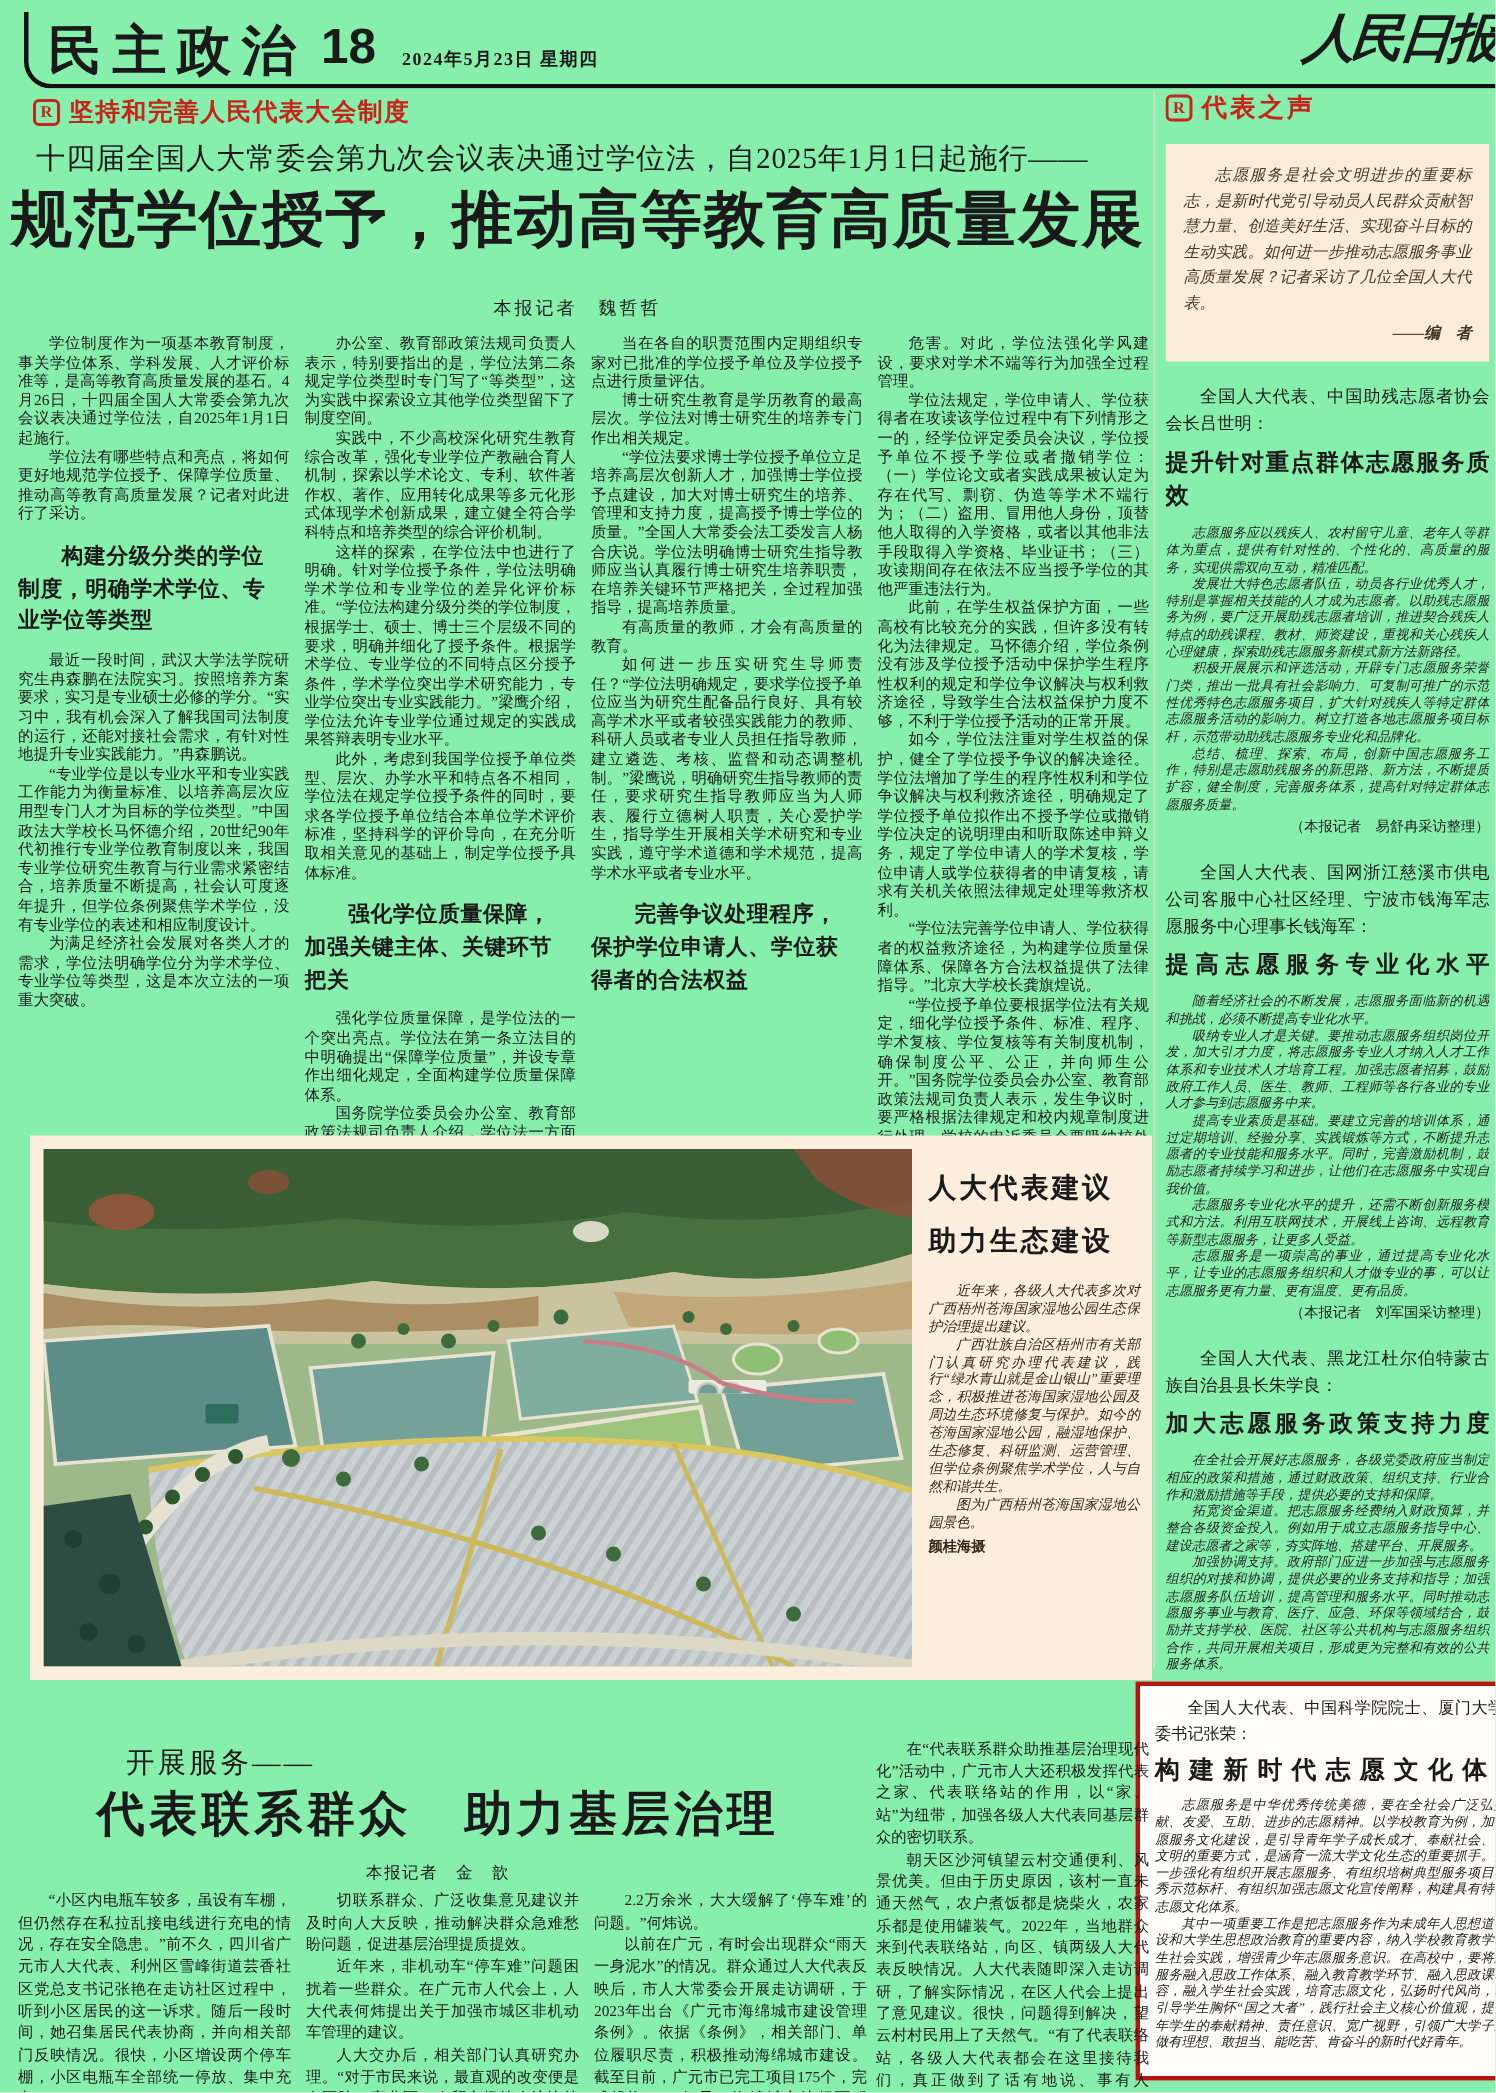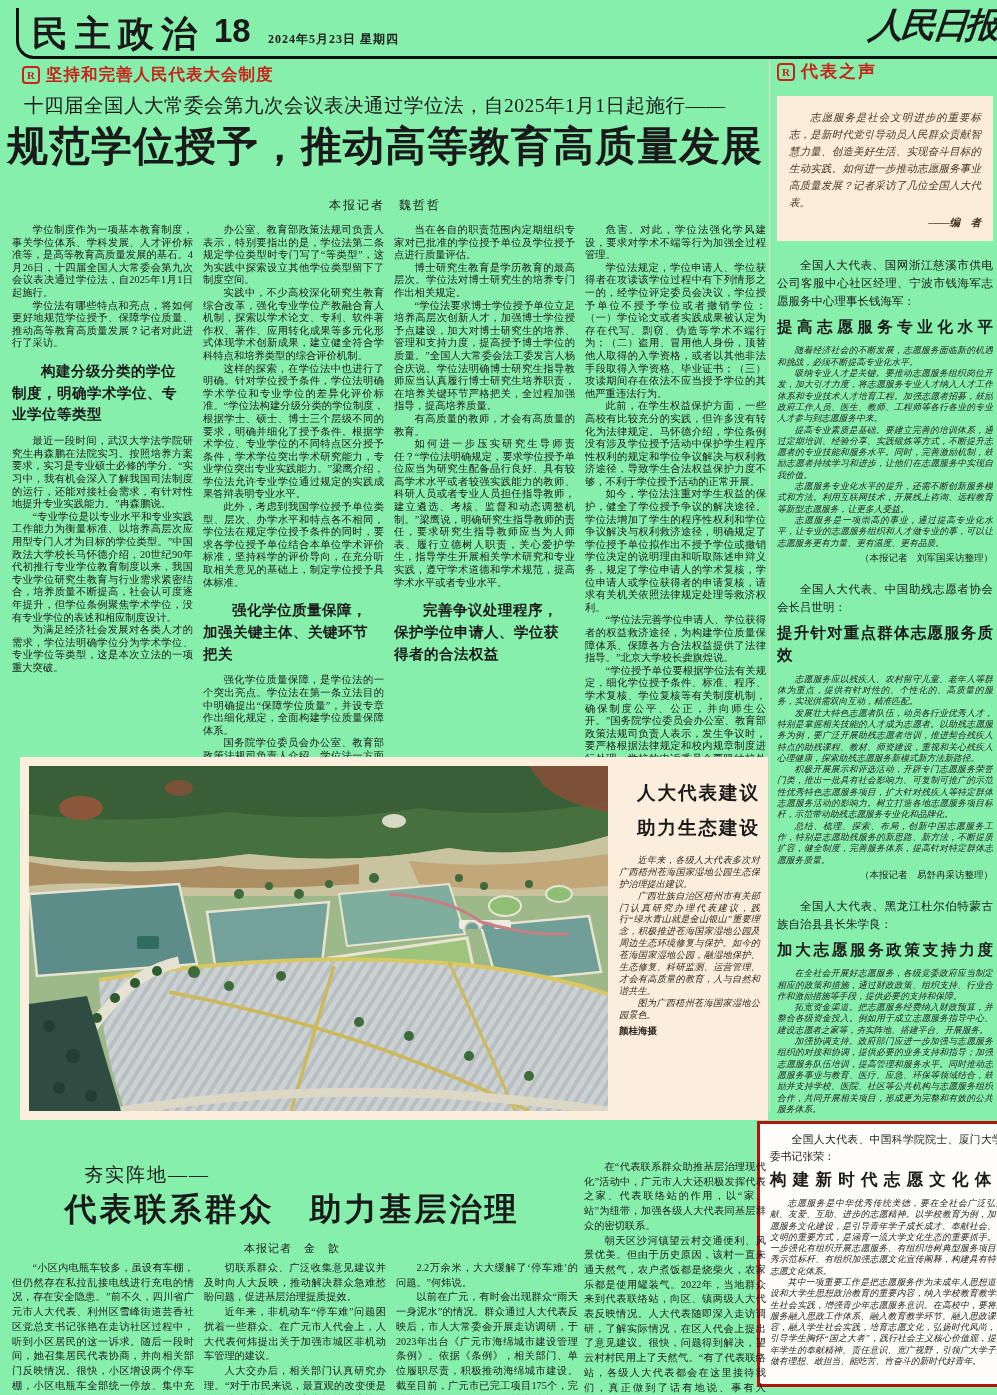--- a/index.html
+++ b/index.html
@@ -47,21 +47,21 @@
   .sign{text-align:right;font-size:9.5px;margin-top:3px;}
   
   .red-box{position:absolute;left:757px;top:1121px;width:270px;height:266px;box-sizing:border-box;
         border:3.5px solid #b5150f;background:#fffdfa;padding:7px 10px 0;overflow:hidden;}
   .red-box .intro{font-size:10.8px;line-height:16.5px;margin-bottom:4px;}
   .red-box .side-head{font-size:16.5px;margin-bottom:6px;}
   
   .photo-panel{position:absolute;left:20px;top:757px;width:748px;height:363px;background:var(--cream);}
   .photo-svg{position:absolute;left:9px;top:9px;width:579px;height:345px;display:block;}
   .photo-caption{position:absolute;left:599px;top:14px;width:141px;}
-  .cap-title{font-size:18.5px;font-weight:bold;text-align:right;letter-spacing:2px;line-height:1.35;margin:10px 0 2px;}
+  .cap-title{font-size:18.5px;font-weight:bold;text-align:left;letter-spacing:2px;line-height:1.35;margin:10px 0 2px;}
   .cap-body{margin-top:14px;}
   .cp{font-style:italic;font-size:9.2px;line-height:11.9px;text-indent:2em;text-align:justify;margin:0;color:#30281a;}
   .credit{text-align:left;font-size:9.5px;font-weight:bold;margin-top:3px;color:#30281a;}
   
   .bottom{position:absolute;left:12px;top:1132px;width:754px;height:263px;overflow:hidden;}
   .b-kicker{position:absolute;left:72px;top:30px;font-size:19px;letter-spacing:2px;}
   .b-head{position:absolute;left:0;top:56px;width:560px;text-align:center;font-size:32px;
         font-weight:bold;letter-spacing:3px;}
   .b-byline{position:absolute;left:0;top:109px;width:560px;text-align:center;font-size:11px;letter-spacing:1px;}
   .b-col{position:absolute;top:129px;width:182px;height:134px;overflow:hidden;}
@@ -131,38 +131,38 @@
     <div class="side-label">
       <div class="logo-box">R</div>
       <div class="side-label-text">代表之声</div>
     </div>
     <div class="note">
       <p>志愿服务是社会文明进步的重要标志，是新时代党引导动员人民群众贡献智慧力量、创造美好生活、实现奋斗目标的生动实践。如何进一步推动志愿服务事业高质量发展？记者采访了几位全国人大代表。</p>
       <div class="note-sign">——编　者</div>
     </div>
 
     <div class="side-art">
+      <p class="intro">全国人大代表、中国助残志愿者协会会长吕世明：</p>
+      <div class="side-head">提升针对重点群体志愿服务质效</div>
+      <p class="sp">志愿服务应以残疾人、农村留守儿童、老年人等群体为重点，提供有针对性的、个性化的、高质量的服务，实现供需双向互动，精准匹配。</p>
+      <p class="sp">发展壮大特色志愿者队伍，动员各行业优秀人才，特别是掌握相关技能的人才成为志愿者。以助残志愿服务为例，要广泛开展助残志愿者培训，推进契合残疾人特点的助残课程、教材、师资建设，重视和关心残疾人心理健康，探索助残志愿服务新模式新方法新路径。</p>
+      <p class="sp">积极开展展示和评选活动，开辟专门志愿服务荣誉门类，推出一批具有社会影响力、可复制可推广的示范性优秀特色志愿服务项目，扩大针对残疾人等特定群体志愿服务活动的影响力。树立打造各地志愿服务项目标杆，示范带动助残志愿服务专业化和品牌化。</p>
+      <p class="sp">总结、梳理、探索、布局，创新中国志愿服务工作，特别是志愿助残服务的新思路、新方法，不断提质扩容，健全制度，完善服务体系，提高针对特定群体志愿服务质量。</p>
+      <div class="sign">（本报记者　易舒冉采访整理）</div>
+    </div>
+
+    <div class="side-art">
       <p class="intro">全国人大代表、国网浙江慈溪市供电公司客服中心社区经理、宁波市钱海军志愿服务中心理事长钱海军：</p>
       <div class="side-head">提高志愿服务专业化水平</div>
       <p class="sp">随着经济社会的不断发展，志愿服务面临新的机遇和挑战，必须不断提高专业化水平。</p>
       <p class="sp">吸纳专业人才是关键。要推动志愿服务组织岗位开发，加大引才力度，将志愿服务专业人才纳入人才工作体系和专业技术人才培育工程。加强志愿者招募，鼓励政府工作人员、医生、教师、工程师等各行各业的专业人才参与到志愿服务中来。</p>
       <p class="sp">提高专业素质是基础。要建立完善的培训体系，通过定期培训、经验分享、实践锻炼等方式，不断提升志愿者的专业技能和服务水平。同时，完善激励机制，鼓励志愿者持续学习和进步，让他们在志愿服务中实现自我价值。</p>
       <p class="sp">志愿服务专业化水平的提升，还需不断创新服务模式和方法。利用互联网技术，开展线上咨询、远程教育等新型志愿服务，让更多人受益。</p>
       <p class="sp">志愿服务是一项崇高的事业，通过提高专业化水平，让专业的志愿服务组织和人才做专业的事，可以让志愿服务更有力量、更有温度、更有品质。</p>
       <div class="sign">（本报记者　刘军国采访整理）</div>
-    </div>
-
-    <div class="side-art">
-      <p class="intro">全国人大代表、中国助残志愿者协会会长吕世明：</p>
-      <div class="side-head">提升针对重点群体志愿服务质效</div>
-      <p class="sp">志愿服务应以残疾人、农村留守儿童、老年人等群体为重点，提供有针对性的、个性化的、高质量的服务，实现供需双向互动，精准匹配。</p>
-      <p class="sp">发展壮大特色志愿者队伍，动员各行业优秀人才，特别是掌握相关技能的人才成为志愿者。以助残志愿服务为例，要广泛开展助残志愿者培训，推进契合残疾人特点的助残课程、教材、师资建设，重视和关心残疾人心理健康，探索助残志愿服务新模式新方法新路径。</p>
-      <p class="sp">积极开展展示和评选活动，开辟专门志愿服务荣誉门类，推出一批具有社会影响力、可复制可推广的示范性优秀特色志愿服务项目，扩大针对残疾人等特定群体志愿服务活动的影响力。树立打造各地志愿服务项目标杆，示范带动助残志愿服务专业化和品牌化。</p>
-      <p class="sp">总结、梳理、探索、布局，创新中国志愿服务工作，特别是志愿助残服务的新思路、新方法，不断提质扩容，健全制度，完善服务体系，提高针对特定群体志愿服务质量。</p>
-      <div class="sign">（本报记者　易舒冉采访整理）</div>
     </div>
 
     <div class="side-art">
       <p class="intro">全国人大代表、黑龙江杜尔伯特蒙古族自治县县长朱学良：</p>
       <div class="side-head">加大志愿服务政策支持力度</div>
       <p class="sp">在全社会开展好志愿服务，各级党委政府应当制定相应的政策和措施，通过财政政策、组织支持、行业合作和激励措施等手段，提供必要的支持和保障。</p>
       <p class="sp">拓宽资金渠道。把志愿服务经费纳入财政预算，并整合各级资金投入。例如用于成立志愿服务指导中心、建设志愿者之家等，夯实阵地、搭建平台、开展服务。</p>
       <p class="sp">加强协调支持。政府部门应进一步加强与志愿服务组织的对接和协调，提供必要的业务支持和指导；加强志愿服务队伍培训，提高管理和服务水平。同时推动志愿服务事业与教育、医疗、应急、环保等领域结合，鼓励并支持学校、医院、社区等公共机构与志愿服务组织合作，共同开展相关项目，形成更为完整和有效的公共服务体系。</p>
 
     </div>
@@ -254,29 +254,29 @@
           <circle cx="440" cy="290" r="5"></circle>
           <circle cx="500" cy="310" r="5"></circle>
       </g>
       <rect x="108" y="170" width="22" height="13" rx="2" fill="#2f6e5e"></rect>
     </svg>
     <div class="photo-caption">
       <div class="cap-title">人大代表建议</div>
       <div class="cap-title">助力生态建设</div>
       <div class="cap-body">
         <p class="cp">近年来，各级人大代表多次对广西梧州苍海国家湿地公园生态保护治理提出建议。</p>
-        <p class="cp">广西壮族自治区梧州市有关部门认真研究办理代表建议，践行“绿水青山就是金山银山”重要理念，积极推进苍海国家湿地公园及周边生态环境修复与保护。如今的苍海国家湿地公园，融湿地保护、生态修复、科研监测、运营管理、才会有高质量的教育，人与自然和谐共生。</p>
+        <p class="cp">广西壮族自治区梧州市有关部门认真研究办理代表建议，践行“绿水青山就是金山银山”重要理念，积极推进苍海国家湿地公园及周边生态环境修复与保护。如今的苍海国家湿地公园，融湿地保护、生态修复、科研监测、运营管理、但学位条例聚焦学术学位，人与自然和谐共生。</p>
         <p class="cp">图为广西梧州苍海国家湿地公园景色。</p>
         <div class="credit">颜桂海摄</div>
       </div>
     </div>
   </div>
 
   <div class="bottom">
-    <div class="b-kicker">夯实阵地——</div>
+    <div class="b-kicker">开展服务——</div>
     <div class="b-head">代表联系群众　助力基层治理</div>
     <div class="b-byline">本报记者　金　歆</div>
     <div class="b-col" style="left:0;">
       <p class="bbp">“小区内电瓶车较多，虽设有车棚，但仍然存在私拉乱接电线进行充电的情况，存在安全隐患。”前不久，四川省广元市人大代表、利州区雪峰街道芸香社区党总支书记张艳在走访社区过程中，听到小区居民的这一诉求。随后一段时间，她召集居民代表协商，并向相关部门反映情况。很快，小区增设两个停车棚，小区电瓶车全部统一停放、集中充电。</p>
 
     </div>
     <div class="b-col" style="left:192px;">
       <p class="bbp">切联系群众、广泛收集意见建议并及时向人大反映，推动解决群众急难愁盼问题，促进基层治理提质提效。</p>
       <p class="bbp">近年来，非机动车“停车难”问题困扰着一些群众。在广元市人代会上，人大代表何炜提出关于加强市城区非机动车管理的建议。</p>
       <p class="bbp">人大交办后，相关部门认真研究办理。“对于市民来说，最直观的改变便是在医院、商业区、农贸市场等人流比较集中区域规划设置非机动车停放栏点800余处，施划标线</p>

